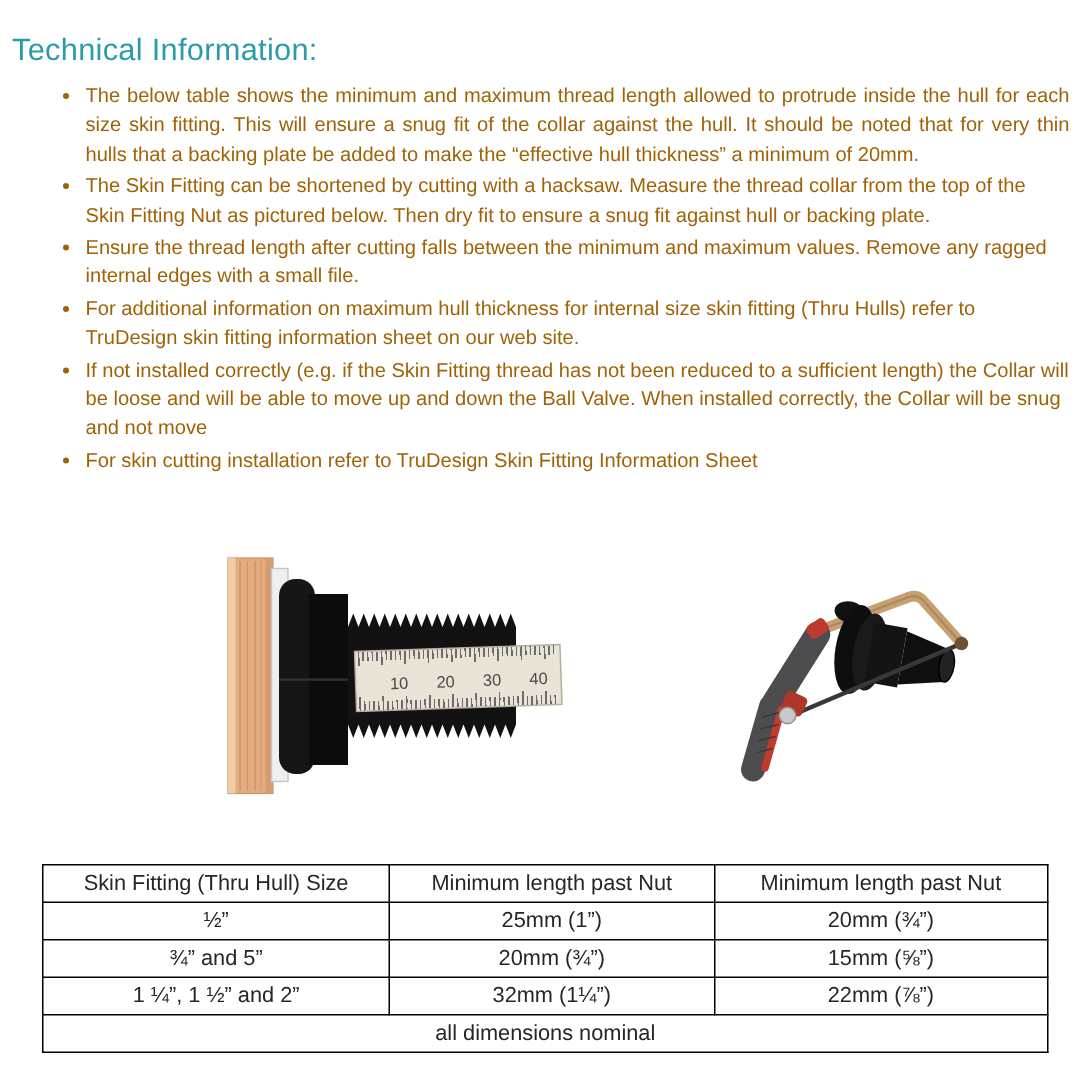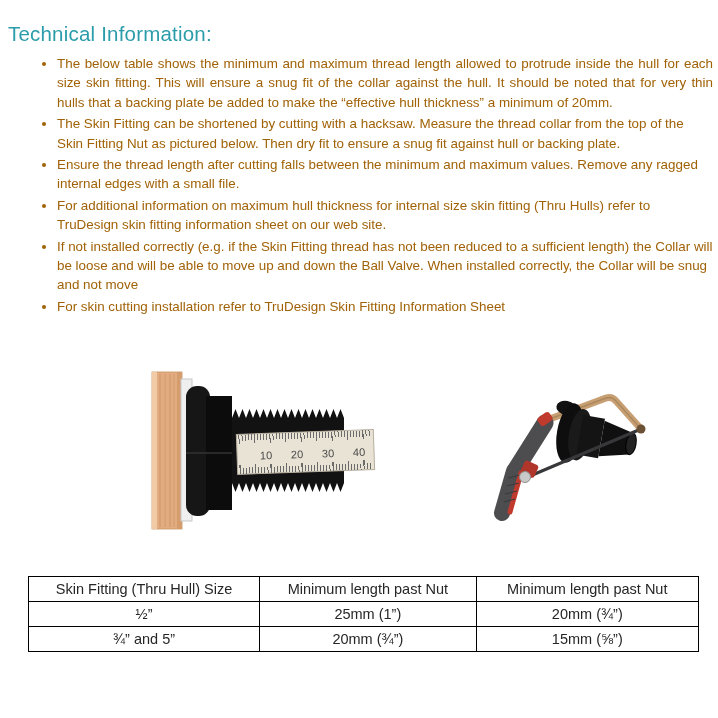--- a/index.html
+++ b/index.html
@@ -135,16 +135,24 @@
       <tr>
         <td>½”</td>
         <td>25mm (1”)</td>
         <td>20mm (¾”)</td>
       </tr>
       <tr>
         <td>¾” and 5”</td>
         <td>20mm (¾”)</td>
         <td>15mm (⅝”)</td>
       </tr>
+      <tr>
+        <td>1 ¼”, 1 ½” and 2”</td>
+        <td>32mm (1¼”)</td>
+        <td>22mm (⅞”)</td>
+      </tr>
+      <tr>
+        <td colspan="3">all dimensions nominal</td>
+      </tr>
     </tbody>
   </table>
 
 </div>
 
 </body></html>

